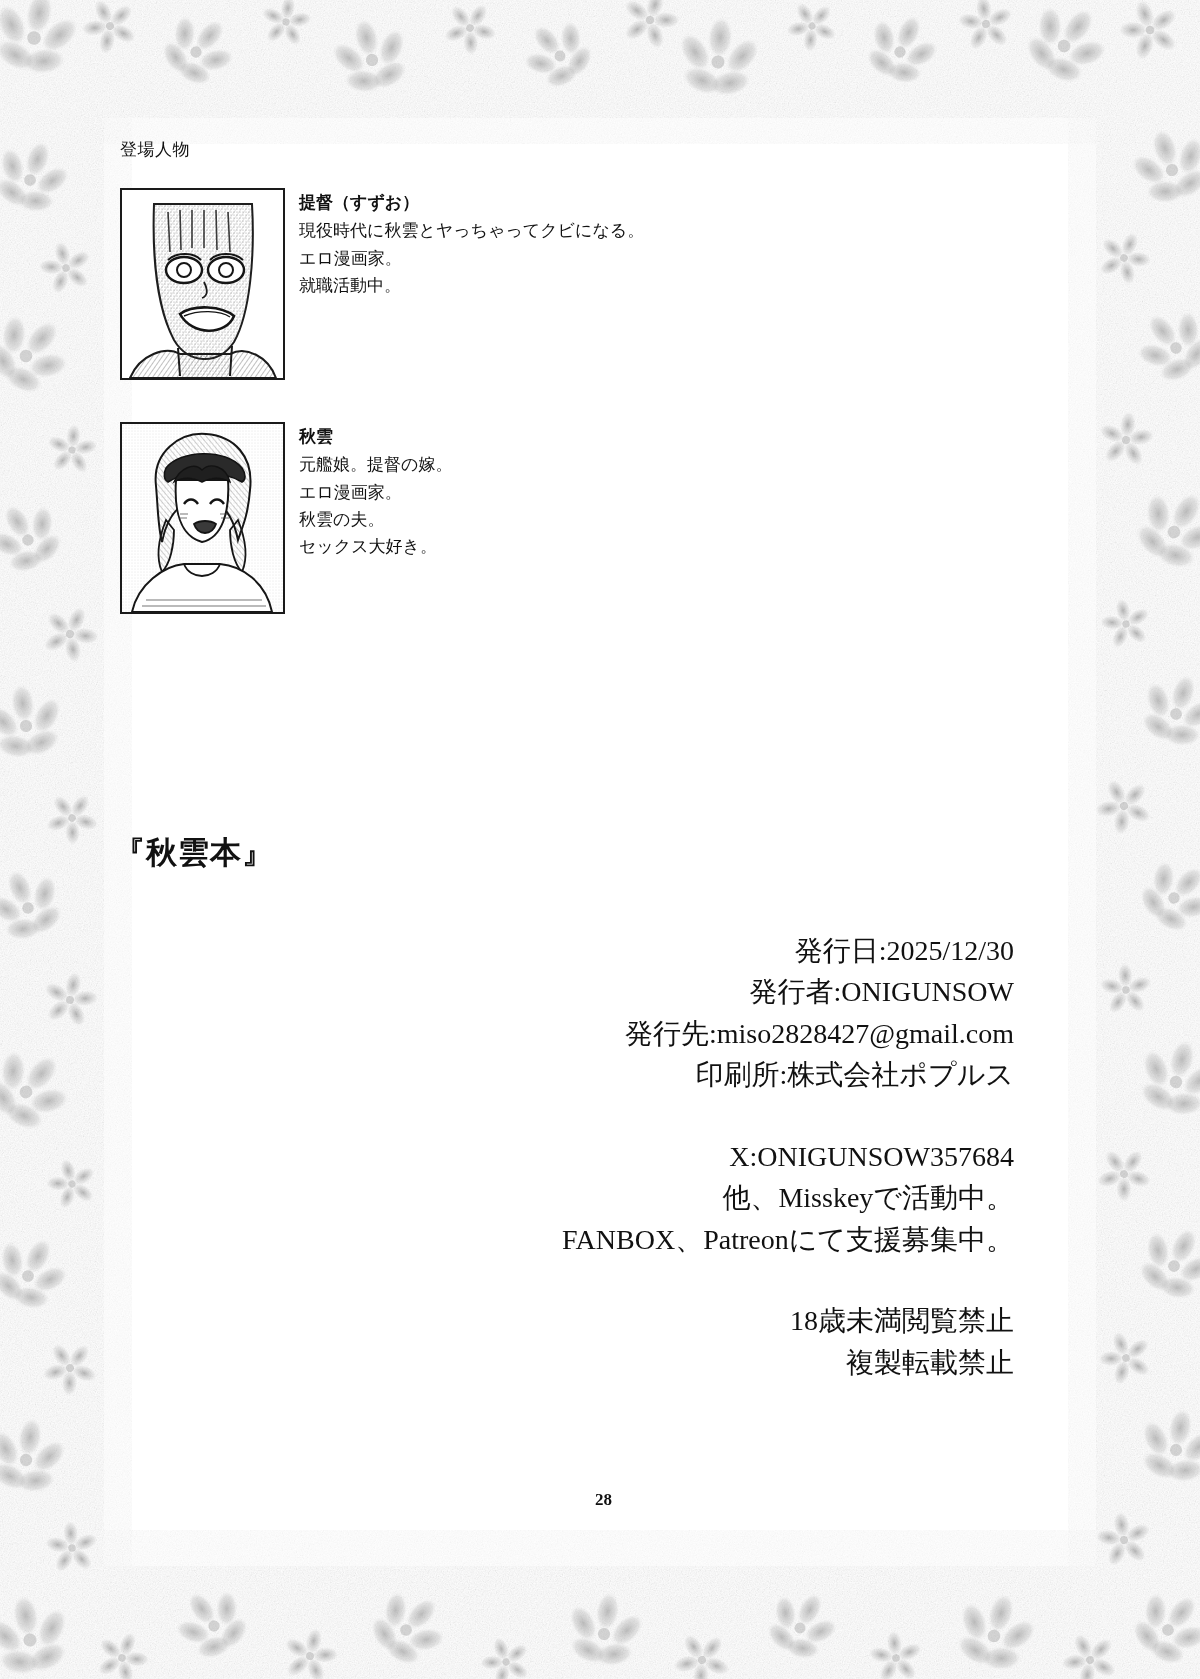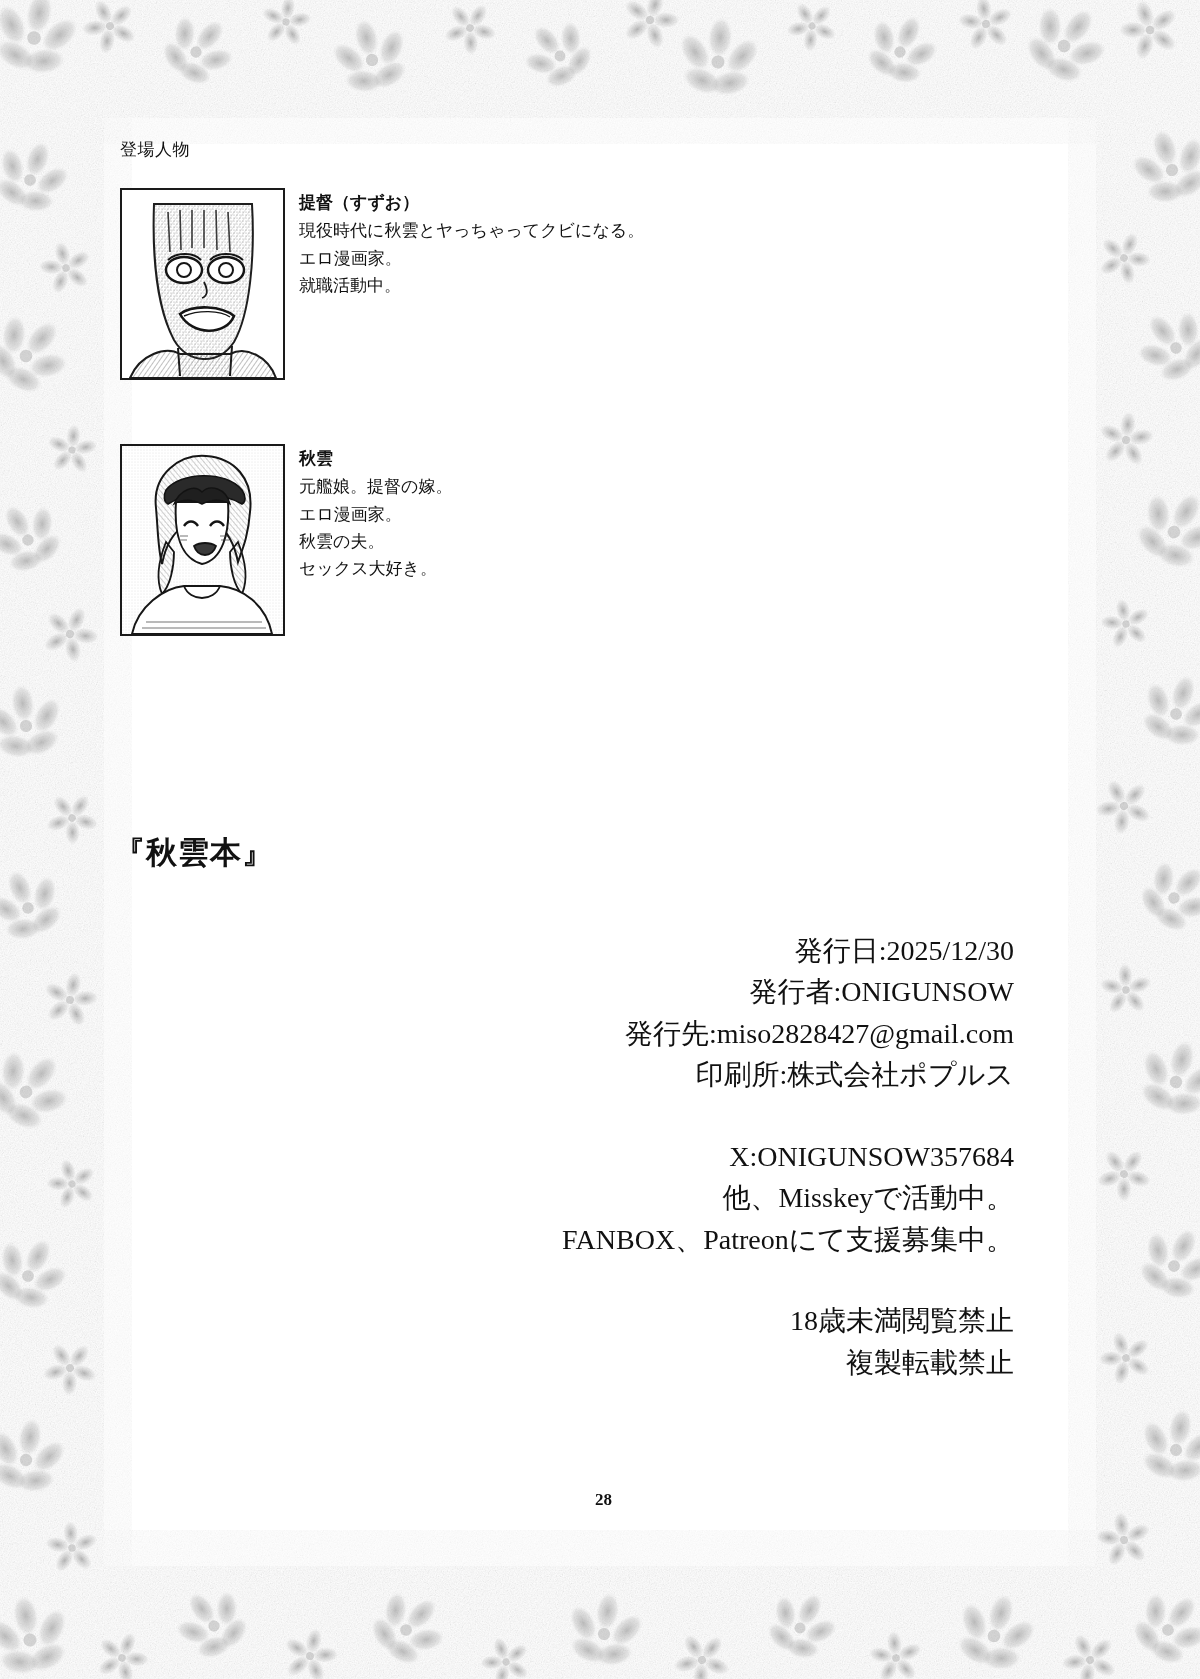--- a/index.html
+++ b/index.html
@@ -43,21 +43,21 @@
     letter-spacing: 0.5px;
     font-weight: 400;
   }
 
   .char-block {
     position: absolute;
     display: flex;
     align-items: flex-start;
   }
   .char-block.one { left: 120px; top: 188px; }
-  .char-block.two { left: 120px; top: 444px; }
+  .char-block.two { left: 120px; top: 422px; }
 
   .portrait {
     width: 165px;
     height: 192px;
     border: 2px solid #1a1a1a;
     box-sizing: border-box;
     background: #ffffff;
     flex: 0 0 auto;
     overflow: hidden;
     position: relative;

